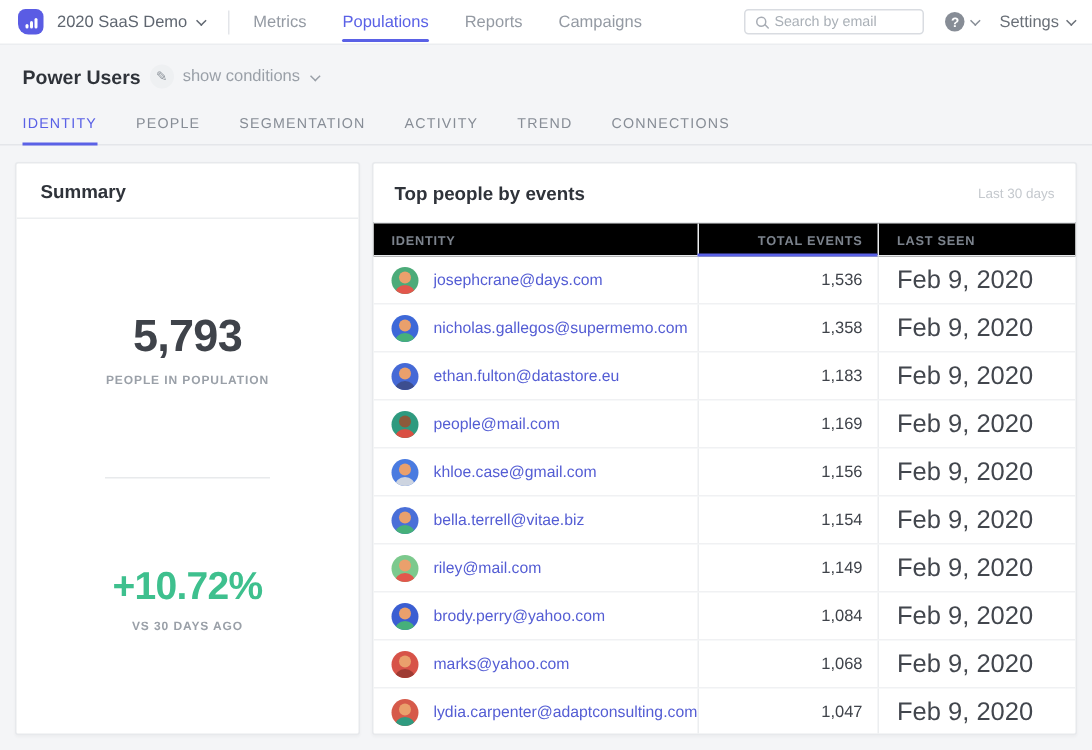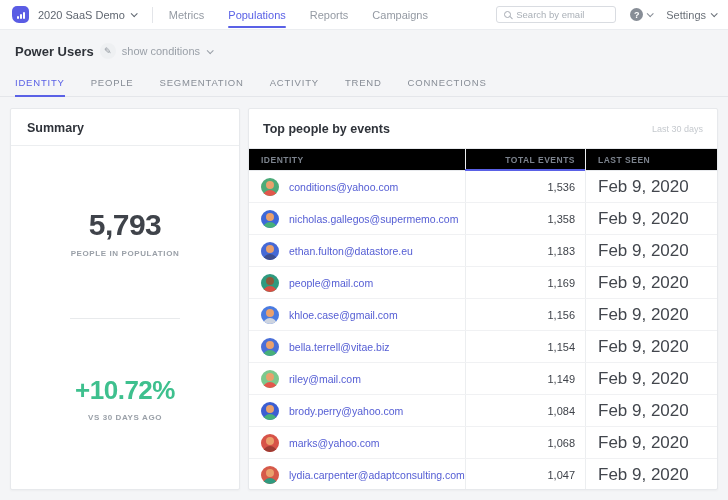--- a/index.html
+++ b/index.html
@@ -210,21 +210,21 @@
       <div class="hcell c-events sorted" id="col-events">TOTAL EVENTS</div>
       <div class="hcell c-seen">LAST SEEN</div>
     </div>
     <div id="rows">
         <div class="trow">
     <div class="cell c-identity">
       <span class="avatar" style="background: rgb(76, 171, 121);">
         <span class="head" style="background: rgb(234, 160, 108);"></span>
         <span class="torso" style="background: rgb(226, 87, 76);"></span>
       </span>
-      <a class="email">conditions@yahoo.com</a>
+      <a class="email">josephcrane@days.com</a>
     </div>
     <div class="cell c-events num">1,536</div>
     <div class="cell c-seen date">Feb 9, 2020</div>
   </div>
         <div class="trow">
     <div class="cell c-identity">
       <span class="avatar" style="background: rgb(61, 104, 216);">
         <span class="head" style="background: rgb(234, 160, 108);"></span>
         <span class="torso" style="background: rgb(70, 176, 122);"></span>
       </span>

